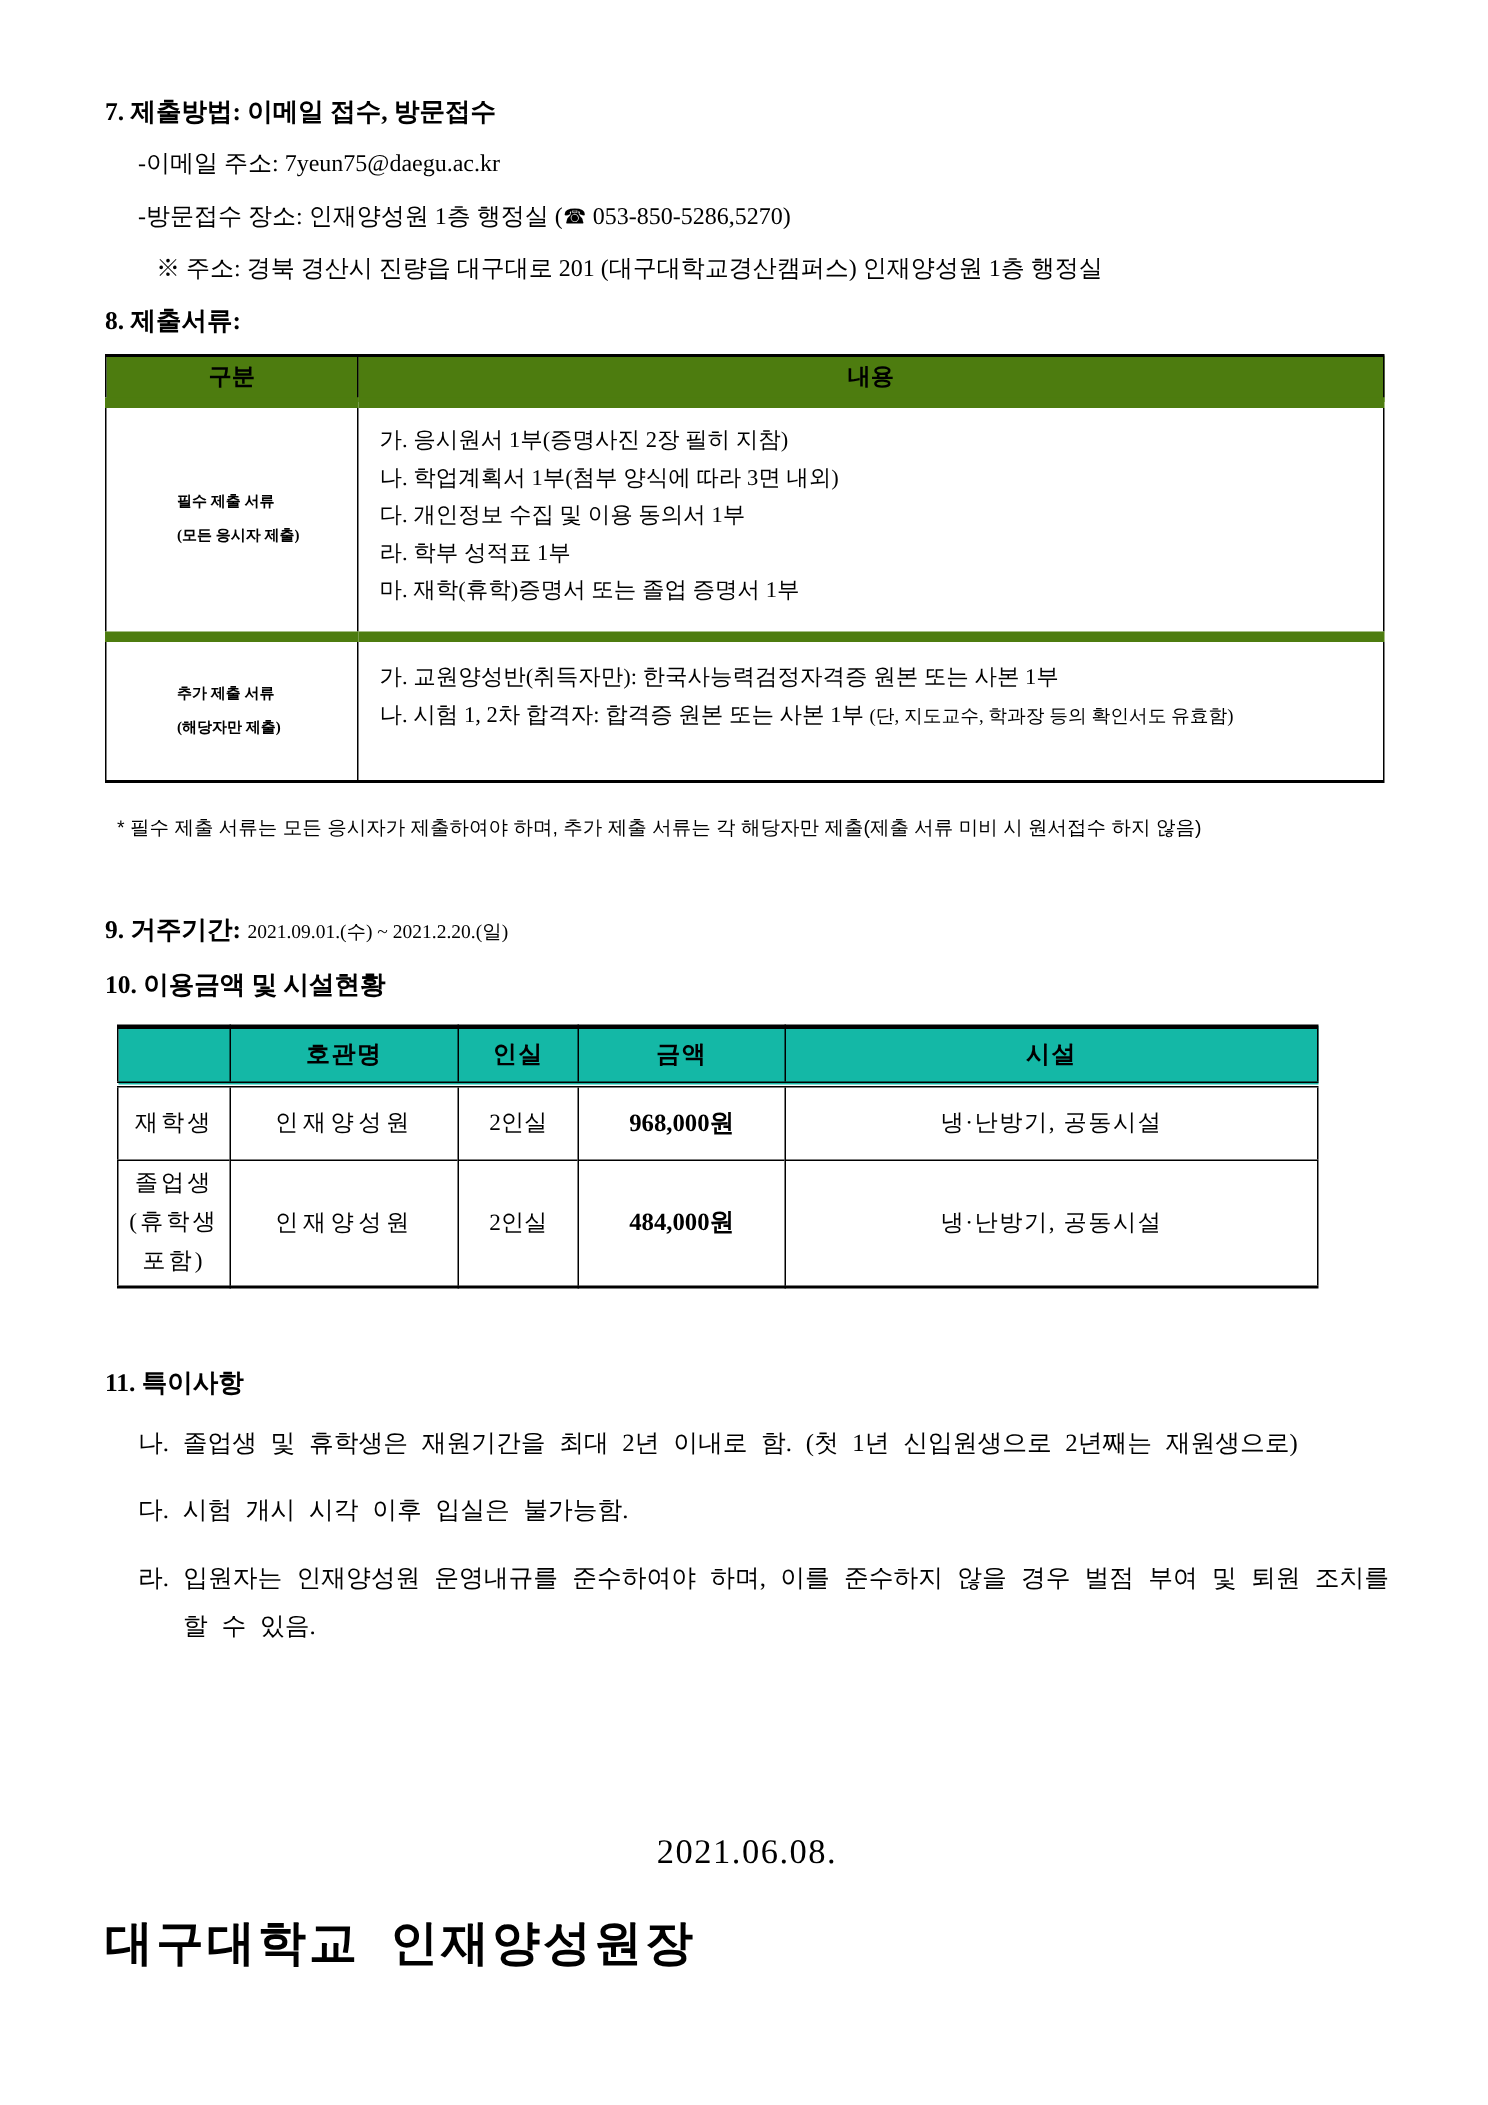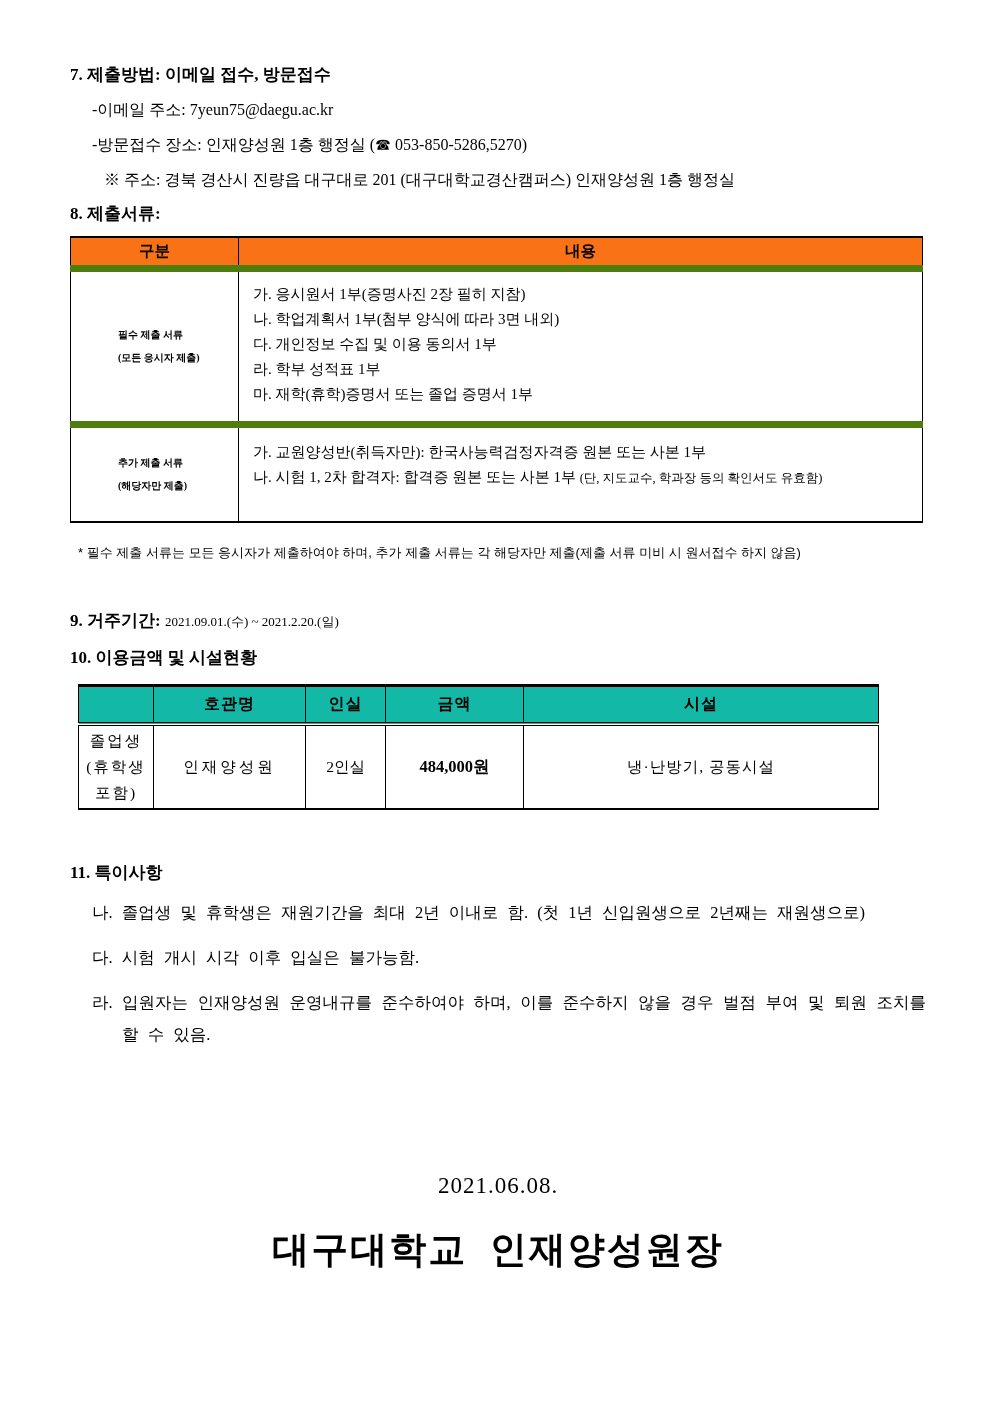--- a/index.html
+++ b/index.html
@@ -35,21 +35,21 @@
   .t1 {
     width: 853px;
     margin-top: 11px;
     border-collapse: collapse;
     border-top: 2px solid #000;
     border-bottom: 2px solid #000;
     border-left: 1px solid #000;
     border-right: 1px solid #000;
   }
   .t1 th {
-    background: #f97316;
+    background: #4d7c0f;
     font-size: 15.5px;
     font-weight: bold;
     height: 31px;
     text-align: center;
     border-bottom: 2.5px solid #000;
     border-left: 1px solid #000;
   }
   .t1 td { border-top: 7px solid #4d7c0f; border-left: 1px solid #000; }
   .t1 th:first-child, .t1 td:first-child { border-left: none; }
   .t1 .label-cell {
@@ -137,22 +137,22 @@
 
   
   .footer-date {
     margin-top: 122px;
     text-align: center;
     font-size: 23px;
     letter-spacing: 1px;
   }
   .footer-signer {
     margin-top: 26px;
-    text-align: center;
-    font-size: 37px;
+    text-align: left;
+    font-size: 32px;
     font-weight: bold;
     letter-spacing: 2px;
     white-space: pre;
   }
 </style>
 </head>
 <body>
 
 <div class="page">
 
@@ -218,20 +218,29 @@
         <col class="col-fac">
     </colgroup>
     <tbody>
         <tr>
       <th></th>
       <th>호관명</th>
       <th>인실</th>
       <th>금액</th>
       <th>시설</th>
     </tr>
+    <tr class="r1">
+      <td class="cat">
+        <div>재학생</div>
+      </td>
+      <td class="bld">인재양성원</td>
+      <td>2인실</td>
+      <td class="price">968,000원</td>
+      <td class="fac">냉·난방기, 공동시설</td>
+    </tr>
     <tr class="r2">
       <td class="cat">
         <div>졸업생</div>
         <div>(휴학생</div>
         <div>포함)</div>
       </td>
       <td class="bld">인재양성원</td>
       <td>2인실</td>
       <td class="price">484,000원</td>
       <td class="fac">냉·난방기, 공동시설</td>

